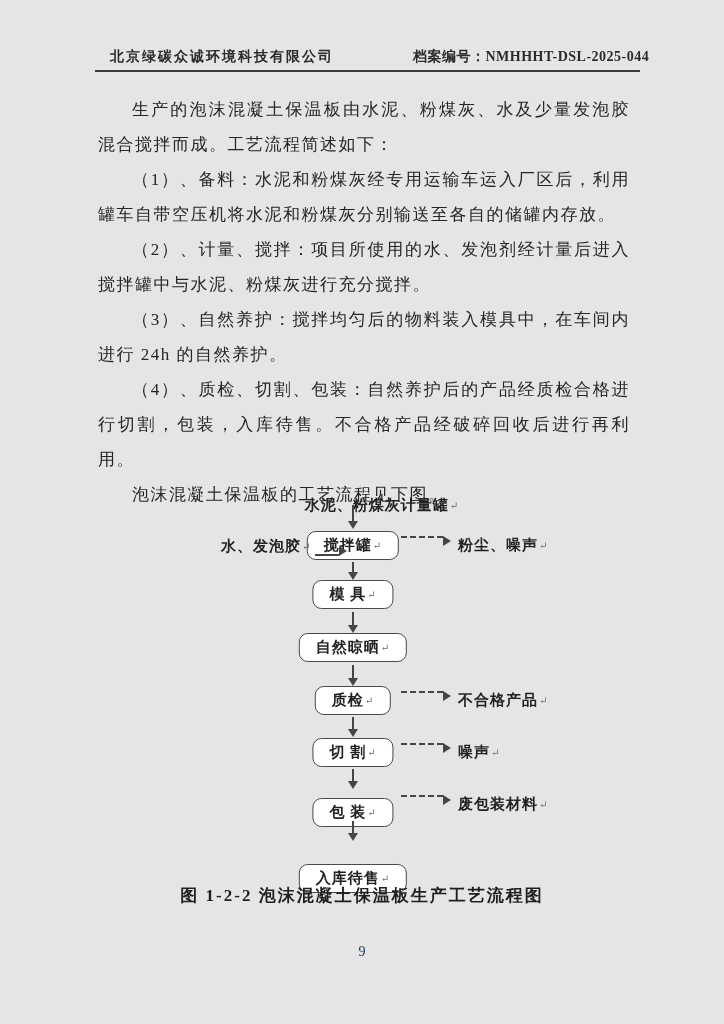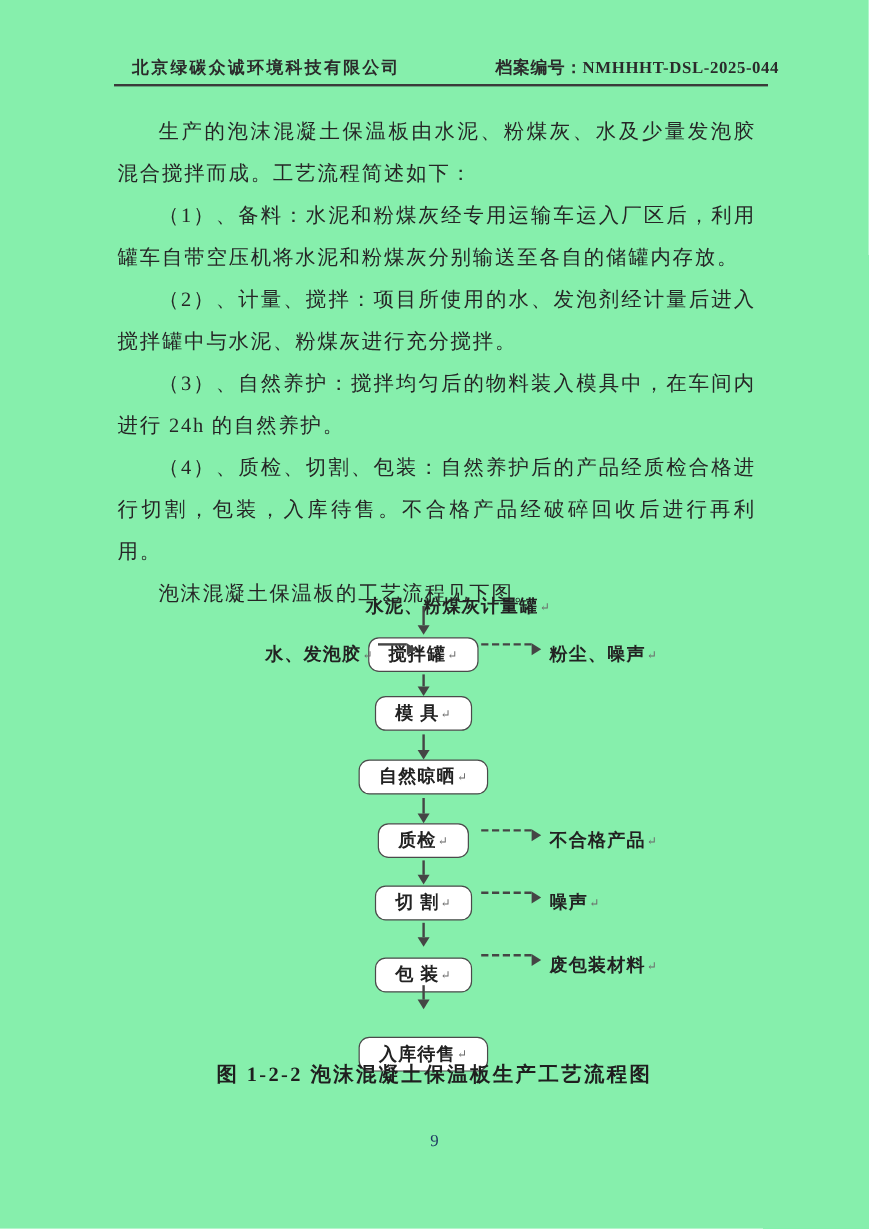--- a/index.html
+++ b/index.html
@@ -1,20 +1,20 @@
 <!DOCTYPE html>
 <html><head>
 <meta charset="utf-8">
 <style>
   * { margin:0; padding:0; box-sizing:border-box; }
   html,body { background:#ffffff; }
   .page {
     position:relative;
     width:724px; height:1024px;
-    background:#86efac;
+    background:#e5e5e5;
     font-family:"Liberation Serif","DejaVu Serif",serif;
     color:#262626;
     overflow:hidden;
   }
   
   .header-company {
     position:absolute; left:110px; top:48px;
     font-size:14px; font-weight:600; letter-spacing:2px;
     color:#2b2b2b;
   }
@@ -84,21 +84,21 @@
     border-top:5px solid transparent;
     border-bottom:5px solid transparent;
     border-left:8px solid #454545;
   }
   .side-label {
     font-size:15px; font-weight:bold; letter-spacing:1px;
     white-space:nowrap; margin-left:7px; color:#222;
   }
   .left-in {
     position:absolute; left:221px;
-    display:flex; align-items:flex-start;
+    display:flex; align-items:flex-end;
     height:20px;
   }
   .left-in .side-label { margin-left:0; margin-right:4px; }
   
   .caption {
     position:absolute; left:0; top:884px; width:724px;
     text-align:center;
     font-size:17px; font-weight:bold; letter-spacing:2px;
     color:#1f1f1f;
   }

